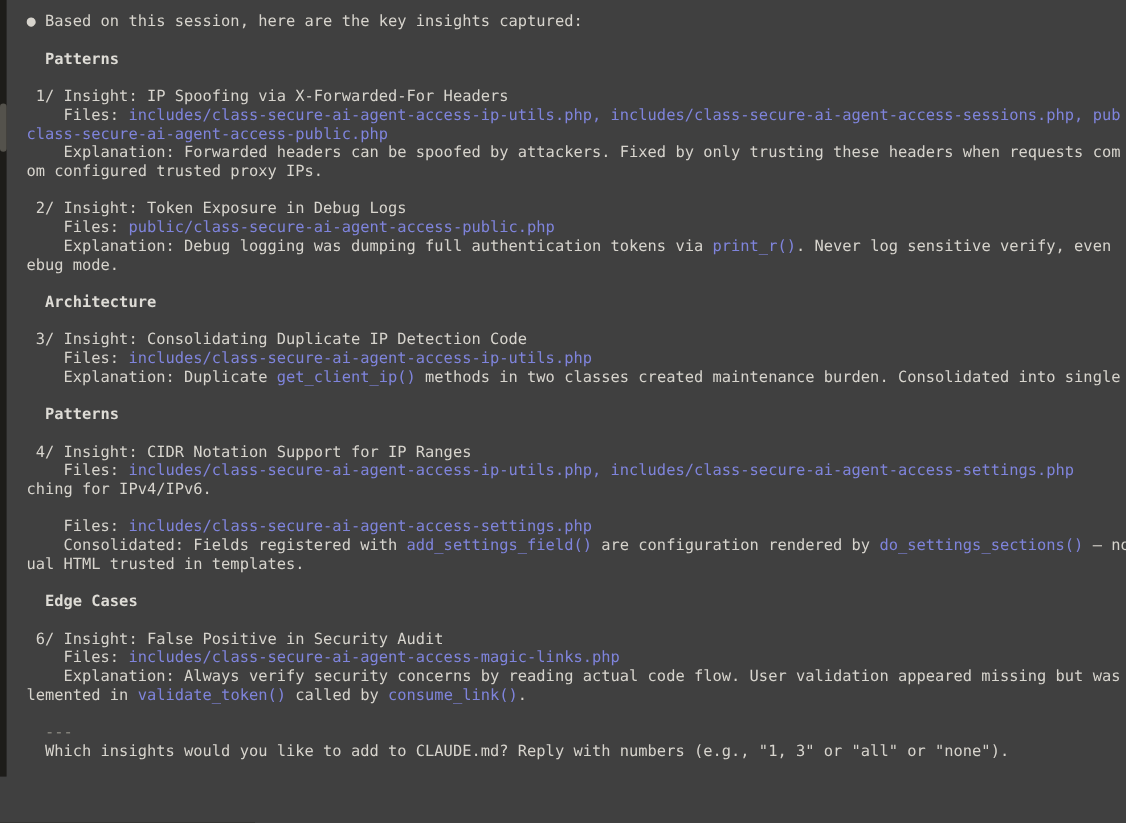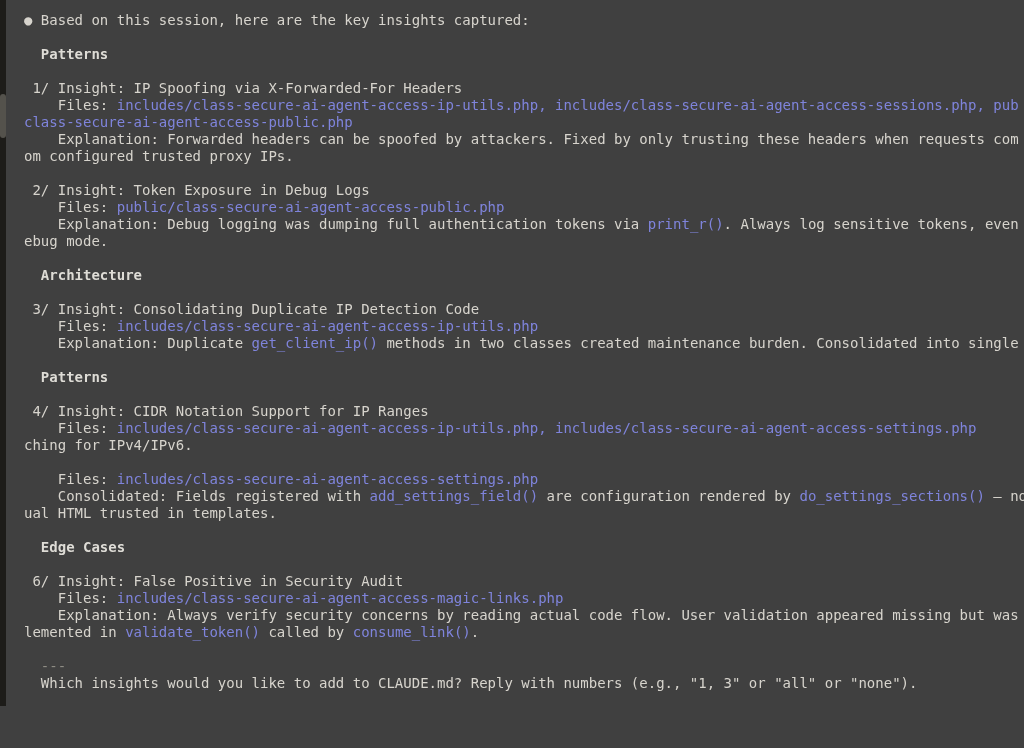--- a/index.html
+++ b/index.html
@@ -64,21 +64,21 @@
       <div class="line"><span class="seg bold">  Patterns</span></div>
       <div class="line">&nbsp;</div>
       <div class="line"><span class="seg"> 1/ Insight: IP Spoofing via X-Forwarded-For Headers</span></div>
       <div class="line"><span class="seg">    Files: </span><span class="seg link">includes/class-secure-ai-agent-access-ip-utils.php, includes/class-secure-ai-agent-access-sessions.php, pub</span></div>
       <div class="line"><span class="seg link">class-secure-ai-agent-access-public.php</span></div>
       <div class="line"><span class="seg">    Explanation: Forwarded headers can be spoofed by attackers. Fixed by only trusting these headers when requests com</span></div>
       <div class="line"><span class="seg">om configured trusted proxy IPs.</span></div>
       <div class="line">&nbsp;</div>
       <div class="line"><span class="seg"> 2/ Insight: Token Exposure in Debug Logs</span></div>
       <div class="line"><span class="seg">    Files: </span><span class="seg link">public/class-secure-ai-agent-access-public.php</span></div>
-      <div class="line"><span class="seg">    Explanation: Debug logging was dumping full authentication tokens via </span><span class="seg link">print_r()</span><span class="seg">. Always log sensitive tokens, even</span></div>
+      <div class="line"><span class="seg">    Explanation: Debug logging was dumping full authentication tokens via </span><span class="seg link">print_r()</span><span class="seg">. Never log sensitive verify, even</span></div>
       <div class="line"><span class="seg">ebug mode.</span></div>
       <div class="line">&nbsp;</div>
       <div class="line"><span class="seg bold">  Architecture</span></div>
       <div class="line">&nbsp;</div>
       <div class="line"><span class="seg"> 3/ Insight: Consolidating Duplicate IP Detection Code</span></div>
       <div class="line"><span class="seg">    Files: </span><span class="seg link">includes/class-secure-ai-agent-access-ip-utils.php</span></div>
       <div class="line"><span class="seg">    Explanation: Duplicate </span><span class="seg link">get_client_ip()</span><span class="seg"> methods in two classes created maintenance burden. Consolidated into single</span></div>
       <div class="line">&nbsp;</div>
       <div class="line"><span class="seg bold">  Patterns</span></div>
       <div class="line">&nbsp;</div>

